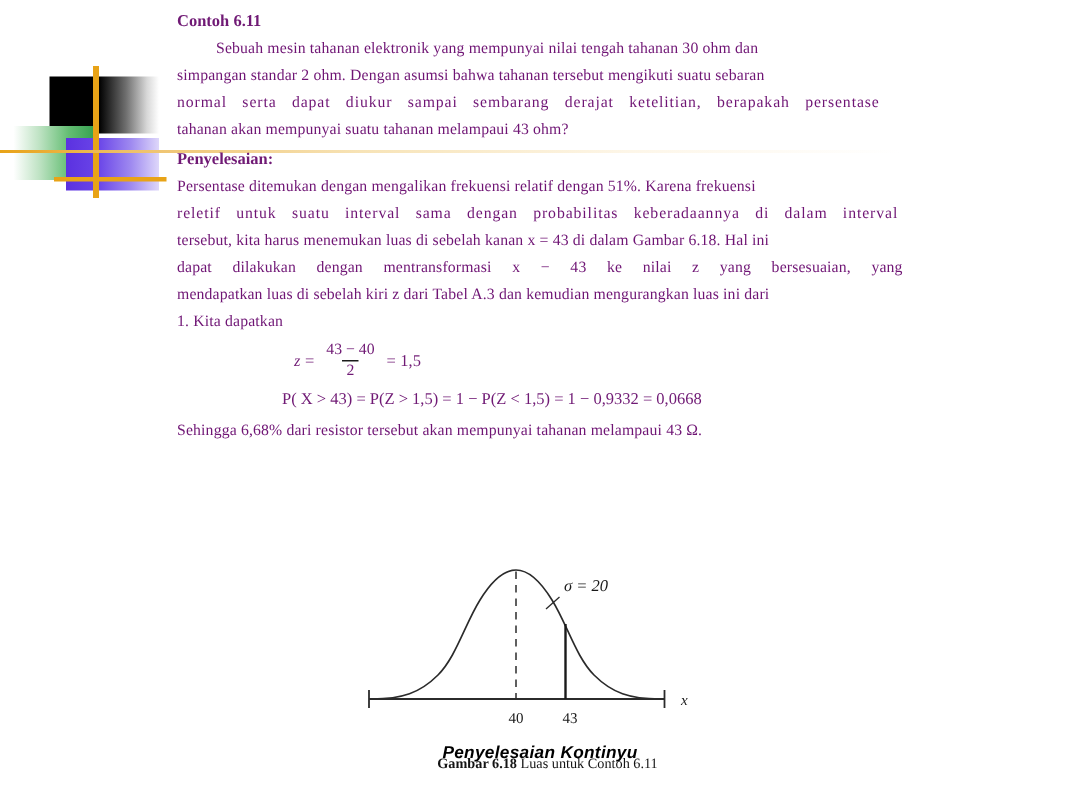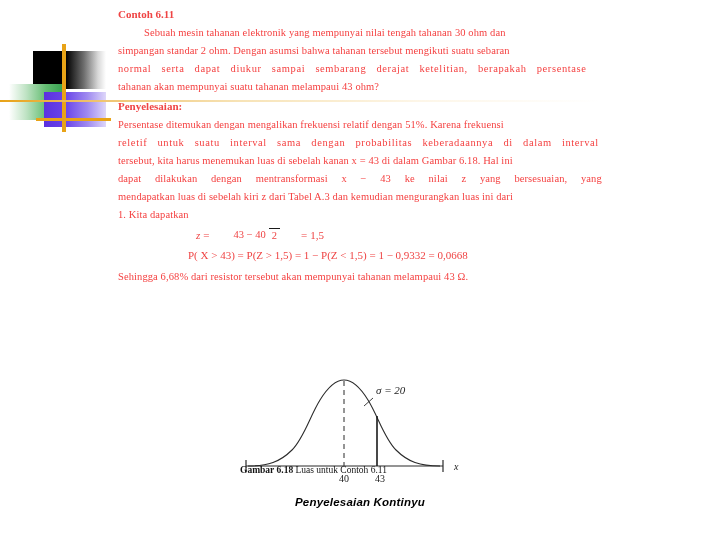--- a/index.html
+++ b/index.html
@@ -38,51 +38,51 @@
     background:#e8a317;
   }
   .deco-hline-long{
     position:absolute;left:0;top:100px;width:600px;height:2px;
     background:linear-gradient(to right,#e8a317 0%,#eec068 14%,#f7e3b6 40%,#fdf6e8 70%,#ffffff 100%);
   }
 
   
   #doc{
     position:absolute;left:118px;top:4px;width:478px;
-    color:#ef4444;
+    color:#701a75;
   }
   .ln{
     font-size:10.5px;
     line-height:18px;
     text-align:justify;
     margin:0;
     white-space:nowrap;
     letter-spacing:.1px;
     filter:contrast(1.05);
   }
   .hd{font-weight:bold;font-size:11px;line-height:20px;margin:0;}
   .indent{text-indent:26px;}
   .sp-wide{letter-spacing:.6px;word-spacing:7px;}
   .sp-xwide{word-spacing:11px;}
 
   
   .eq{display:flex;align-items:center;font-size:11px;line-height:14px;margin:4px 0 2px 0;}
   .eq-z{padding-left:78px;}
   .eq-p{padding-left:70px;font-size:11px;}
   .ital{font-style:italic;}
-  .frac{display:inline-flex;flex-direction:row;align-items:flex-end;
-        vertical-align:middle;margin:0 18px;line-height:1.05;}
+  .frac{display:inline-flex;flex-direction:column;align-items:center;
+        vertical-align:middle;margin:0 2px;line-height:1.05;}
   .frac .num{padding:0 3px 1px 3px;font-size:10.5px;}
   .frac .den{border-top:1px solid #1a1a1a;padding:1px 3px 0 3px;font-size:10.5px;}
 
   
   #figure{position:absolute;left:240px;top:374px;width:250px;height:122px;}
   #figcap{
-    position:absolute;left:240px;top:464px;width:250px;
-    font-size:9.5px;color:#141414;line-height:12px;
+    position:absolute;left:240px;top:504px;width:250px;
+    text-align:center;font-size:9.5px;color:#141414;line-height:12px;
   }
   #figcap b{font-weight:bold;}
 
   
   #footer{
     position:absolute;left:0;top:496px;width:720px;text-align:center;
     font-family:"Liberation Sans", sans-serif;
     font-weight:bold;font-style:italic;font-size:11.5px;
     color:#000000;letter-spacing:.2px;
   }

